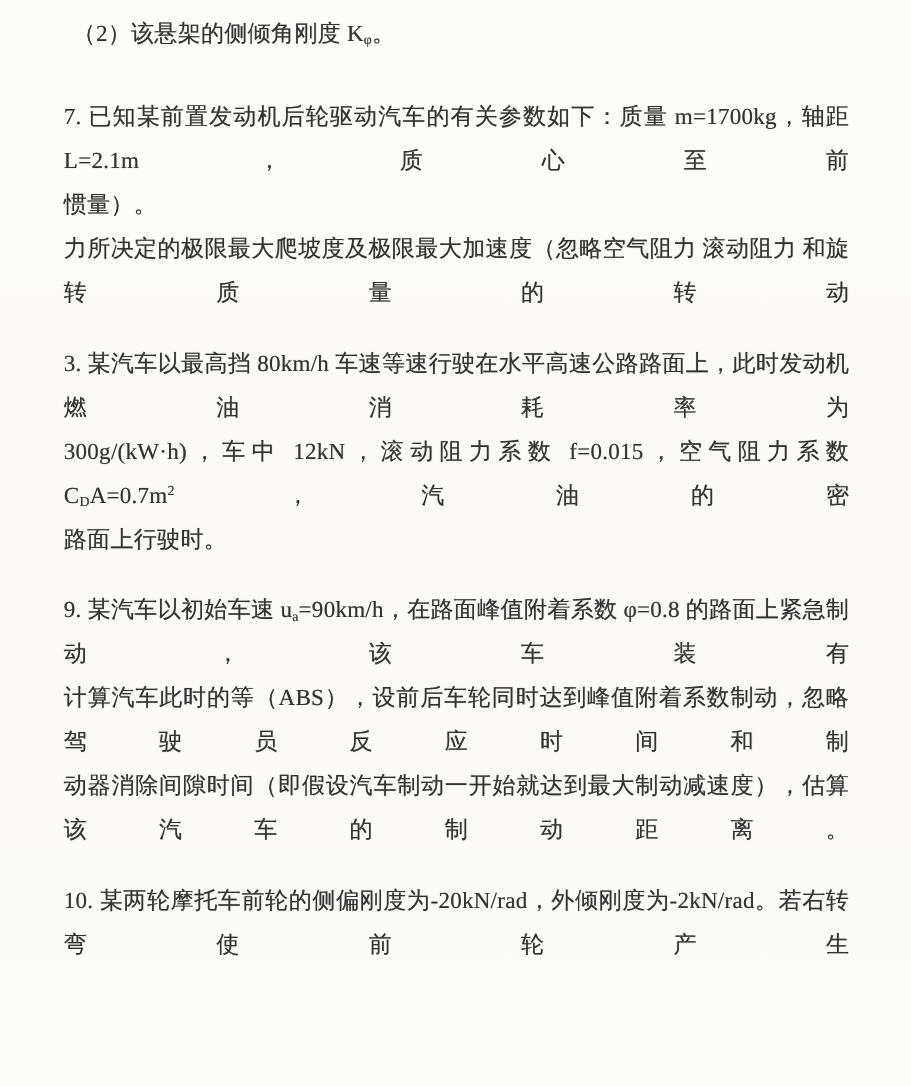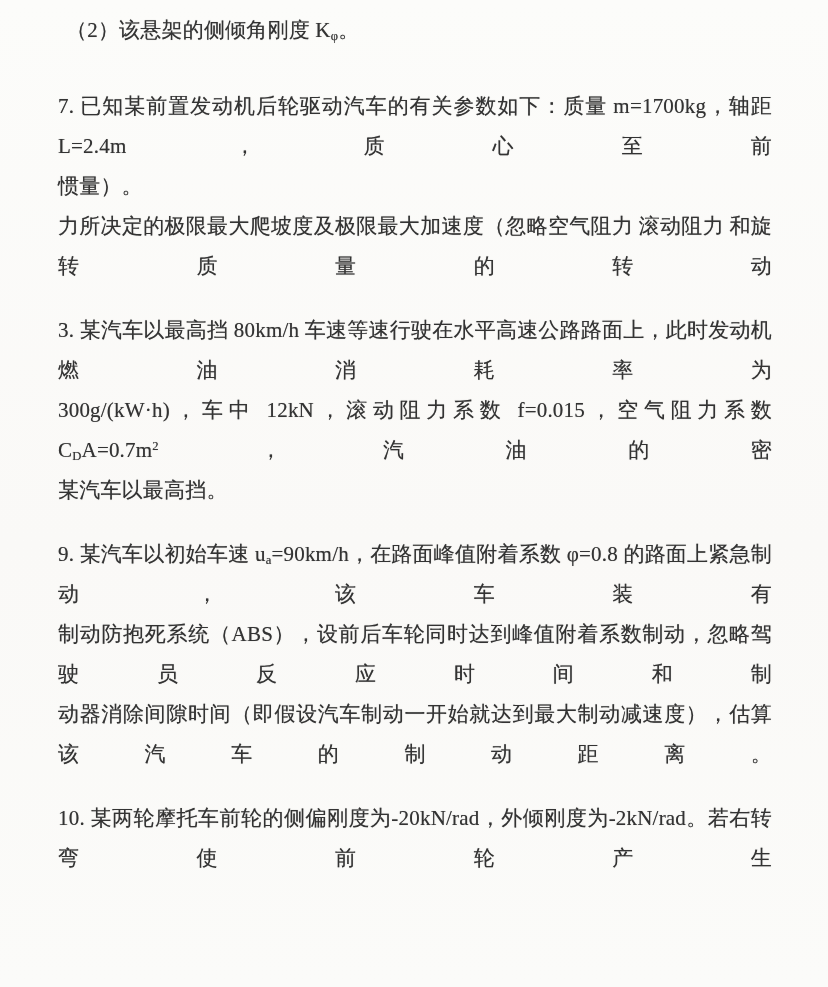--- a/index.html
+++ b/index.html
@@ -51,34 +51,34 @@
   .intro { margin-left: 8px; }
 </style>
 </head>
 <body style="background: rgb(251, 251, 249); color: rgb(51, 51, 51);">
 
 <main class="page">
 
   <p class="line short intro">（2）该悬架的侧倾角刚度 K<sub>φ</sub>。</p>
 
   <section class="problem gap-xl">
-    <p class="line">7. 已知某前置发动机后轮驱动汽车的有关参数如下：质量 m=1700kg，轴距 L=2.4m，质心至前</p>
+    <p class="line">7. 已知某前置发动机后轮驱动汽车的有关参数如下：质量 m=1700kg，轴距 L=2.1m，质心至前</p>
     <p class="line short">惯量）。</p>
     <p class="line">力所决定的极限最大爬坡度及极限最大加速度（忽略空气阻力 滚动阻力 和旋转质量的转动</p>
   </section>
 
   <section class="problem gap-m">
     <p class="line">3. 某汽车以最高挡 80km/h 车速等速行驶在水平高速公路路面上，此时发动机燃油消耗率为</p>
     <p class="line">300g/(kW·h)，车中 12kN，滚动阻力系数 f=0.015，空气阻力系数 C<sub>D</sub>A=0.7m<sup>2</sup>，汽油的密</p>
-    <p class="line short">某汽车以最高挡。</p>
+    <p class="line short">路面上行驶时。</p>
   </section>
 
   <section class="problem gap-m">
     <p class="line">9. 某汽车以初始车速 u<sub>a</sub>=90km/h，在路面峰值附着系数 φ=0.8 的路面上紧急制动，该车装有</p>
-    <p class="line">制动防抱死系统（ABS），设前后车轮同时达到峰值附着系数制动，忽略驾驶员反应时间和制</p>
+    <p class="line">计算汽车此时的等（ABS），设前后车轮同时达到峰值附着系数制动，忽略驾驶员反应时间和制</p>
     <p class="line">动器消除间隙时间（即假设汽车制动一开始就达到最大制动减速度），估算该汽车的制动距离。</p>
   </section>
 
   <section class="problem gap-m">
     <p class="line">10. 某两轮摩托车前轮的侧偏刚度为-20kN/rad，外倾刚度为-2kN/rad。若右转弯使前轮产生</p>
 
   </section>
 
 </main>
 

